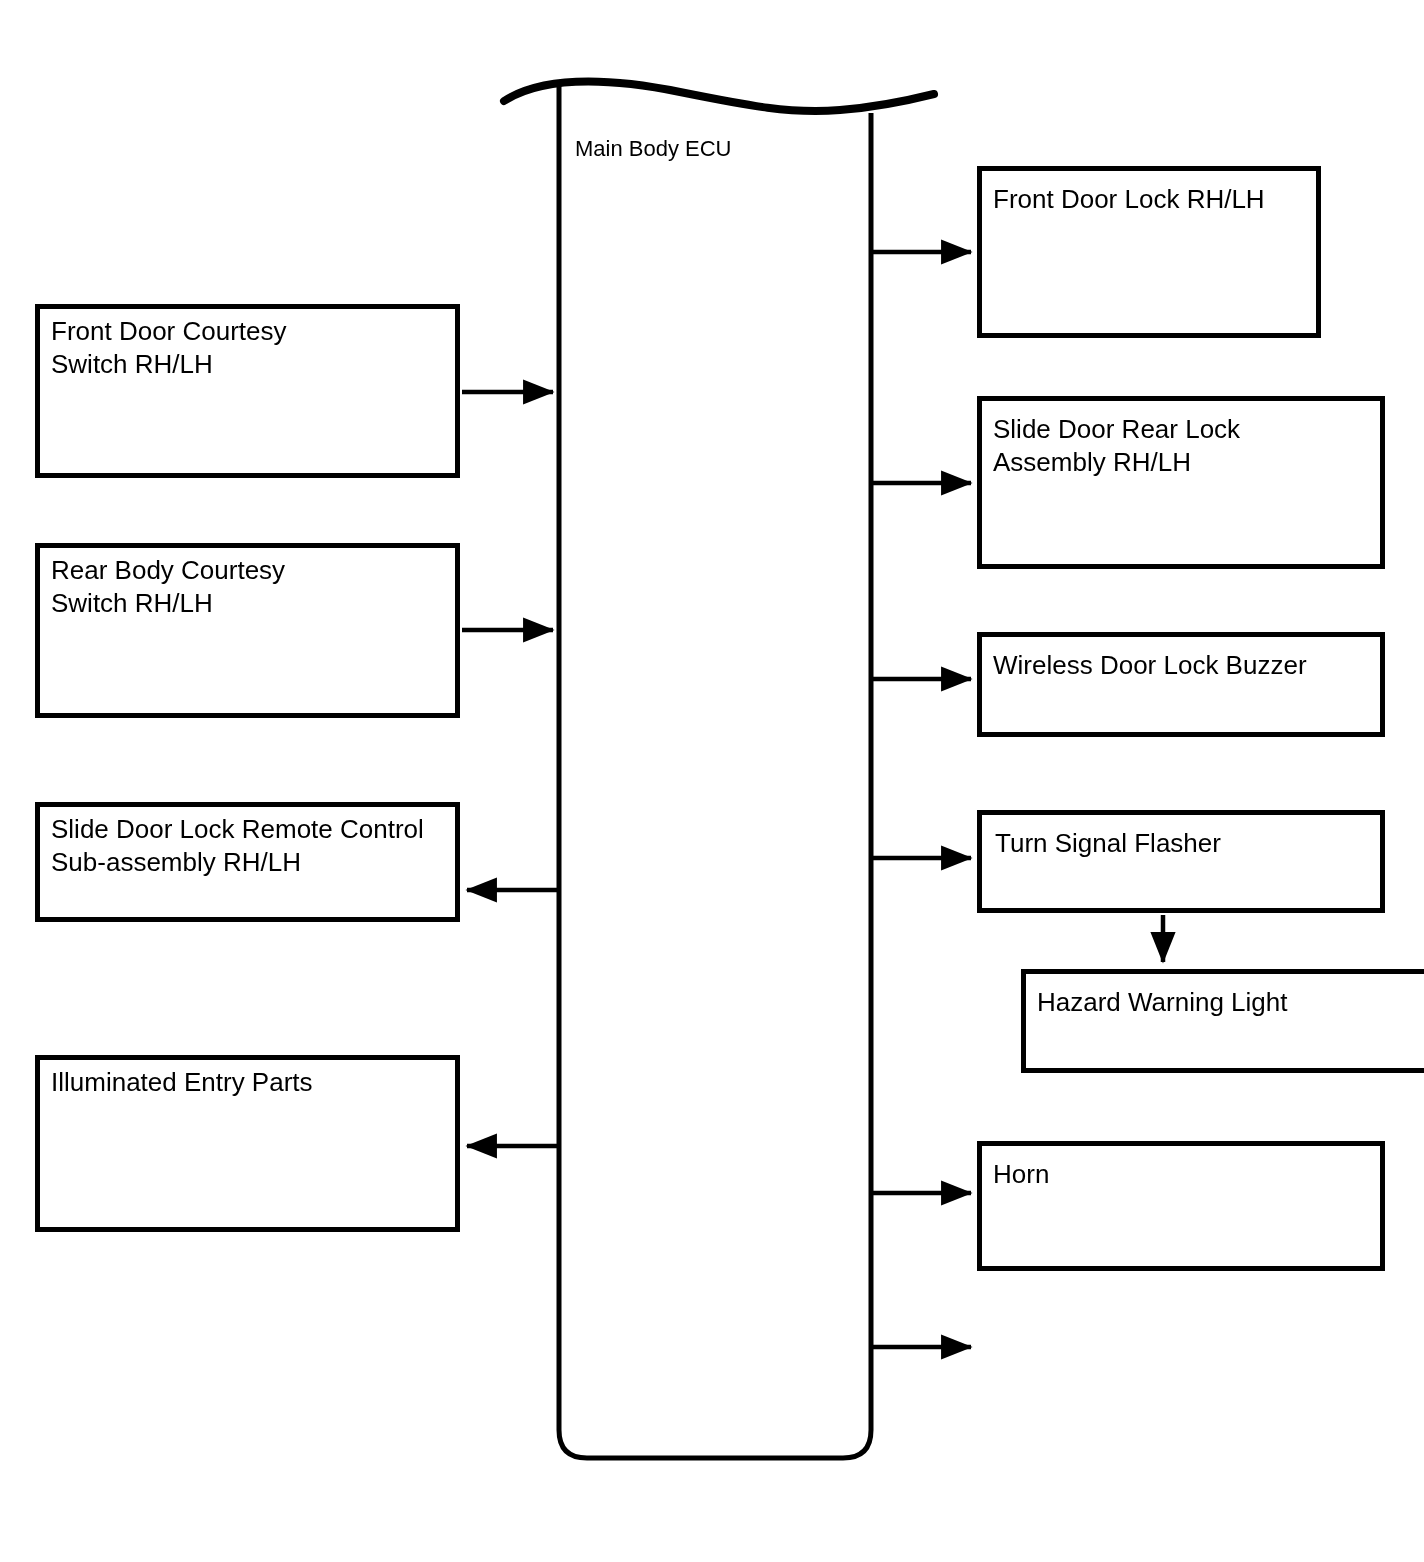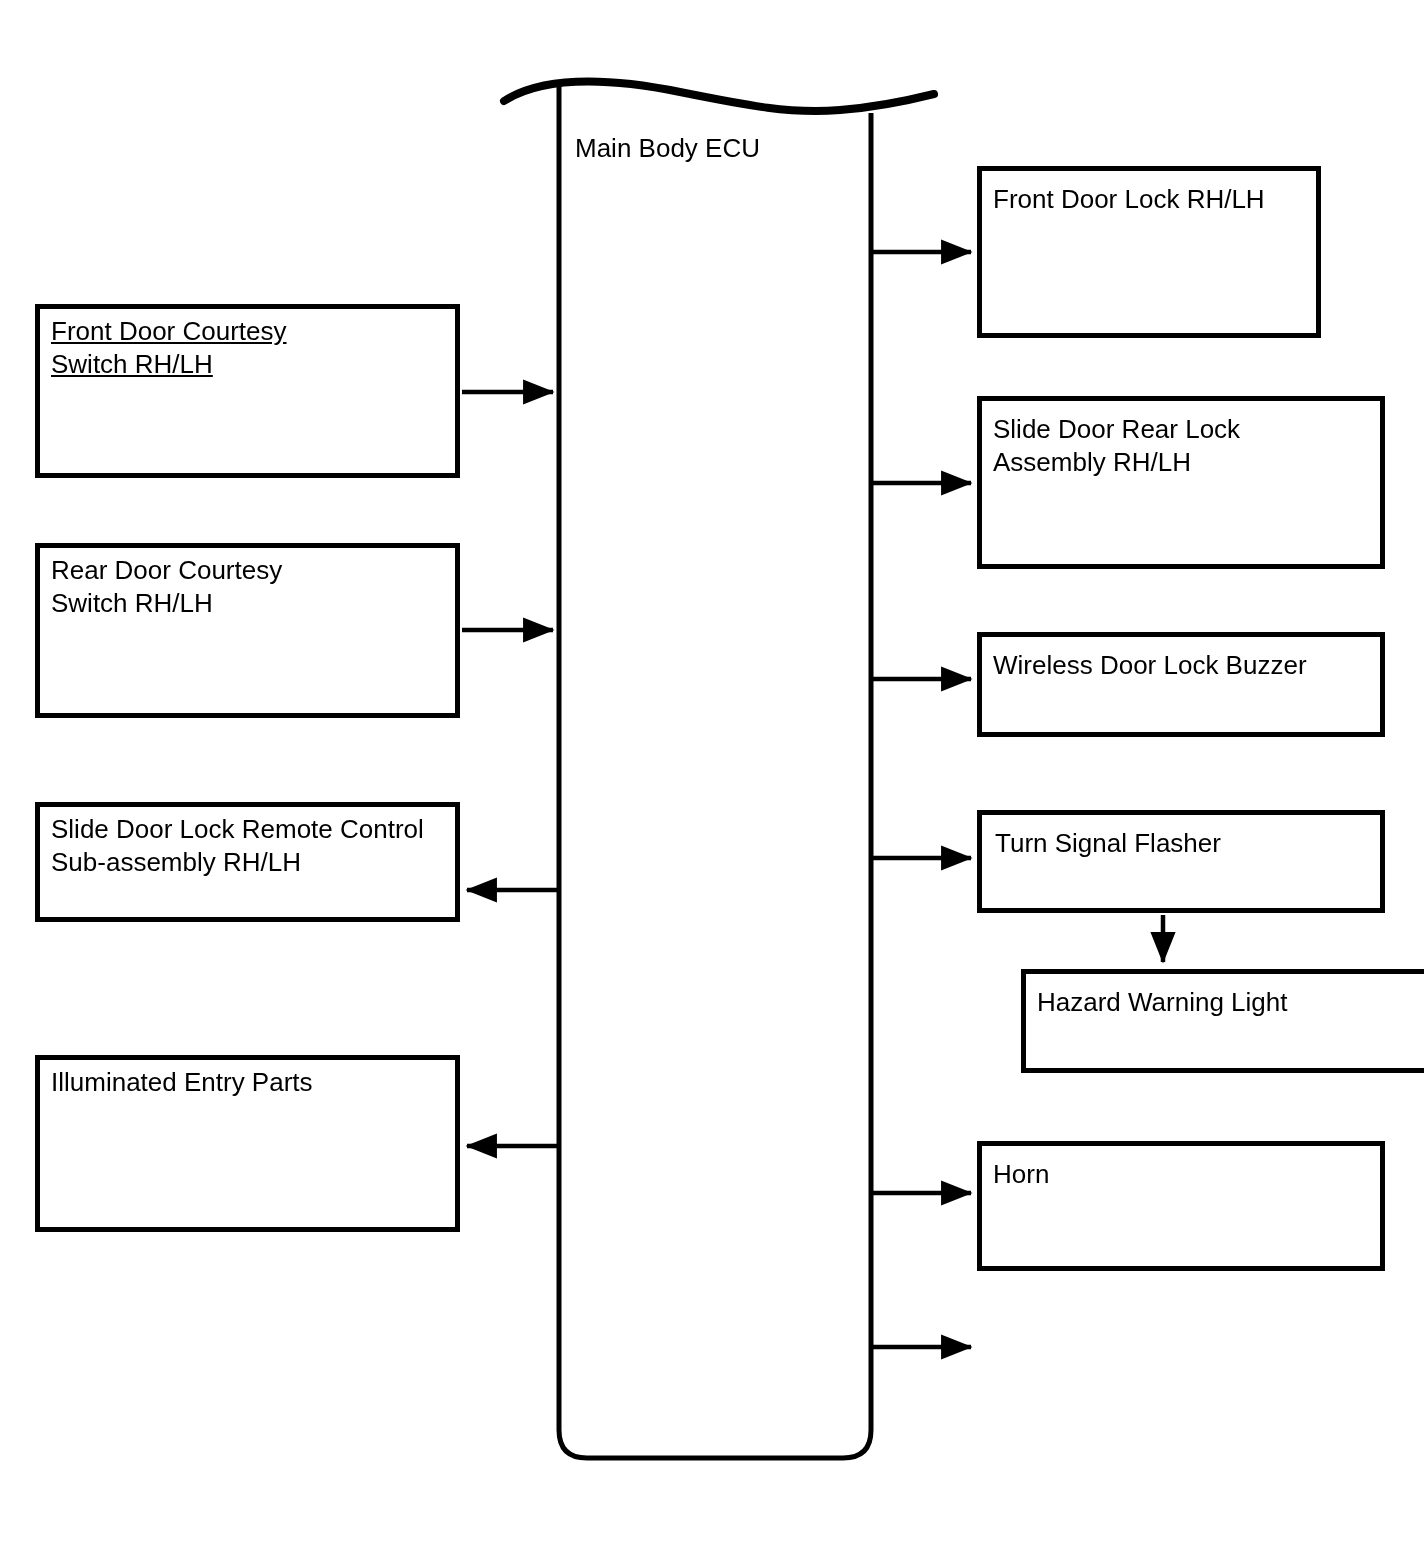--- a/index.html
+++ b/index.html
@@ -28,21 +28,21 @@
     font-size: 26px;
     line-height: 33px;
     white-space: pre-line;
   }
   .box.right .label { padding-top: 12px; }
   .box.indent .label { padding-left: 13px; }
   .ecu-label {
     position: absolute;
     left: 575px;
     top: 132px;
-    font-size: 26px;
+    font-size: 22px;
     line-height: 33px;
   }
 </style>
 </head>
 <body>
 
 <div class="diagram">
 
   <svg class="connector-layer" viewBox="0 0 1424 1562" xmlns="http://www.w3.org/2000/svg">
     <defs>
@@ -64,27 +64,27 @@
     <line x1="873" y1="483" x2="971" y2="483" stroke="#000000" stroke-width="4.5" marker-end="url(#ah)"></line>
     <line x1="873" y1="679" x2="971" y2="679" stroke="#000000" stroke-width="4.5" marker-end="url(#ah)"></line>
     <line x1="873" y1="858" x2="971" y2="858" stroke="#000000" stroke-width="4.5" marker-end="url(#ah)"></line>
     <line x1="1163" y1="915" x2="1163" y2="962" stroke="#000000" stroke-width="4.5" marker-end="url(#ah)"></line>
     <line x1="873" y1="1193" x2="971" y2="1193" stroke="#000000" stroke-width="4.5" marker-end="url(#ah)"></line>
     <line x1="873" y1="1347" x2="971" y2="1347" stroke="#000000" stroke-width="4.5" marker-end="url(#ah)"></line>
   </svg>
 
   <div class="ecu-label">Main Body ECU</div>
 
-  <div class="box left" style="left:35px; top:304px; width:425px; height:174px;text-decoration:underline;">
+  <div class="box left" style="left:35px; top:304px; width:425px; height:174px;">
     <div class="label">Front Door Courtesy
 Switch RH/LH</div>
   </div>
 
   <div class="box left" style="left:35px; top:543px; width:425px; height:175px;">
-    <div class="label">Rear Door Courtesy
+    <div class="label">Rear Body Courtesy
 Switch RH/LH</div>
   </div>
 
   <div class="box left" style="left:35px; top:802px; width:425px; height:120px;">
     <div class="label">Slide Door Lock Remote Control
 Sub-assembly RH/LH</div>
   </div>
 
   <div class="box left" style="left:35px; top:1055px; width:425px; height:177px;">
     <div class="label">Illuminated Entry Parts</div>

